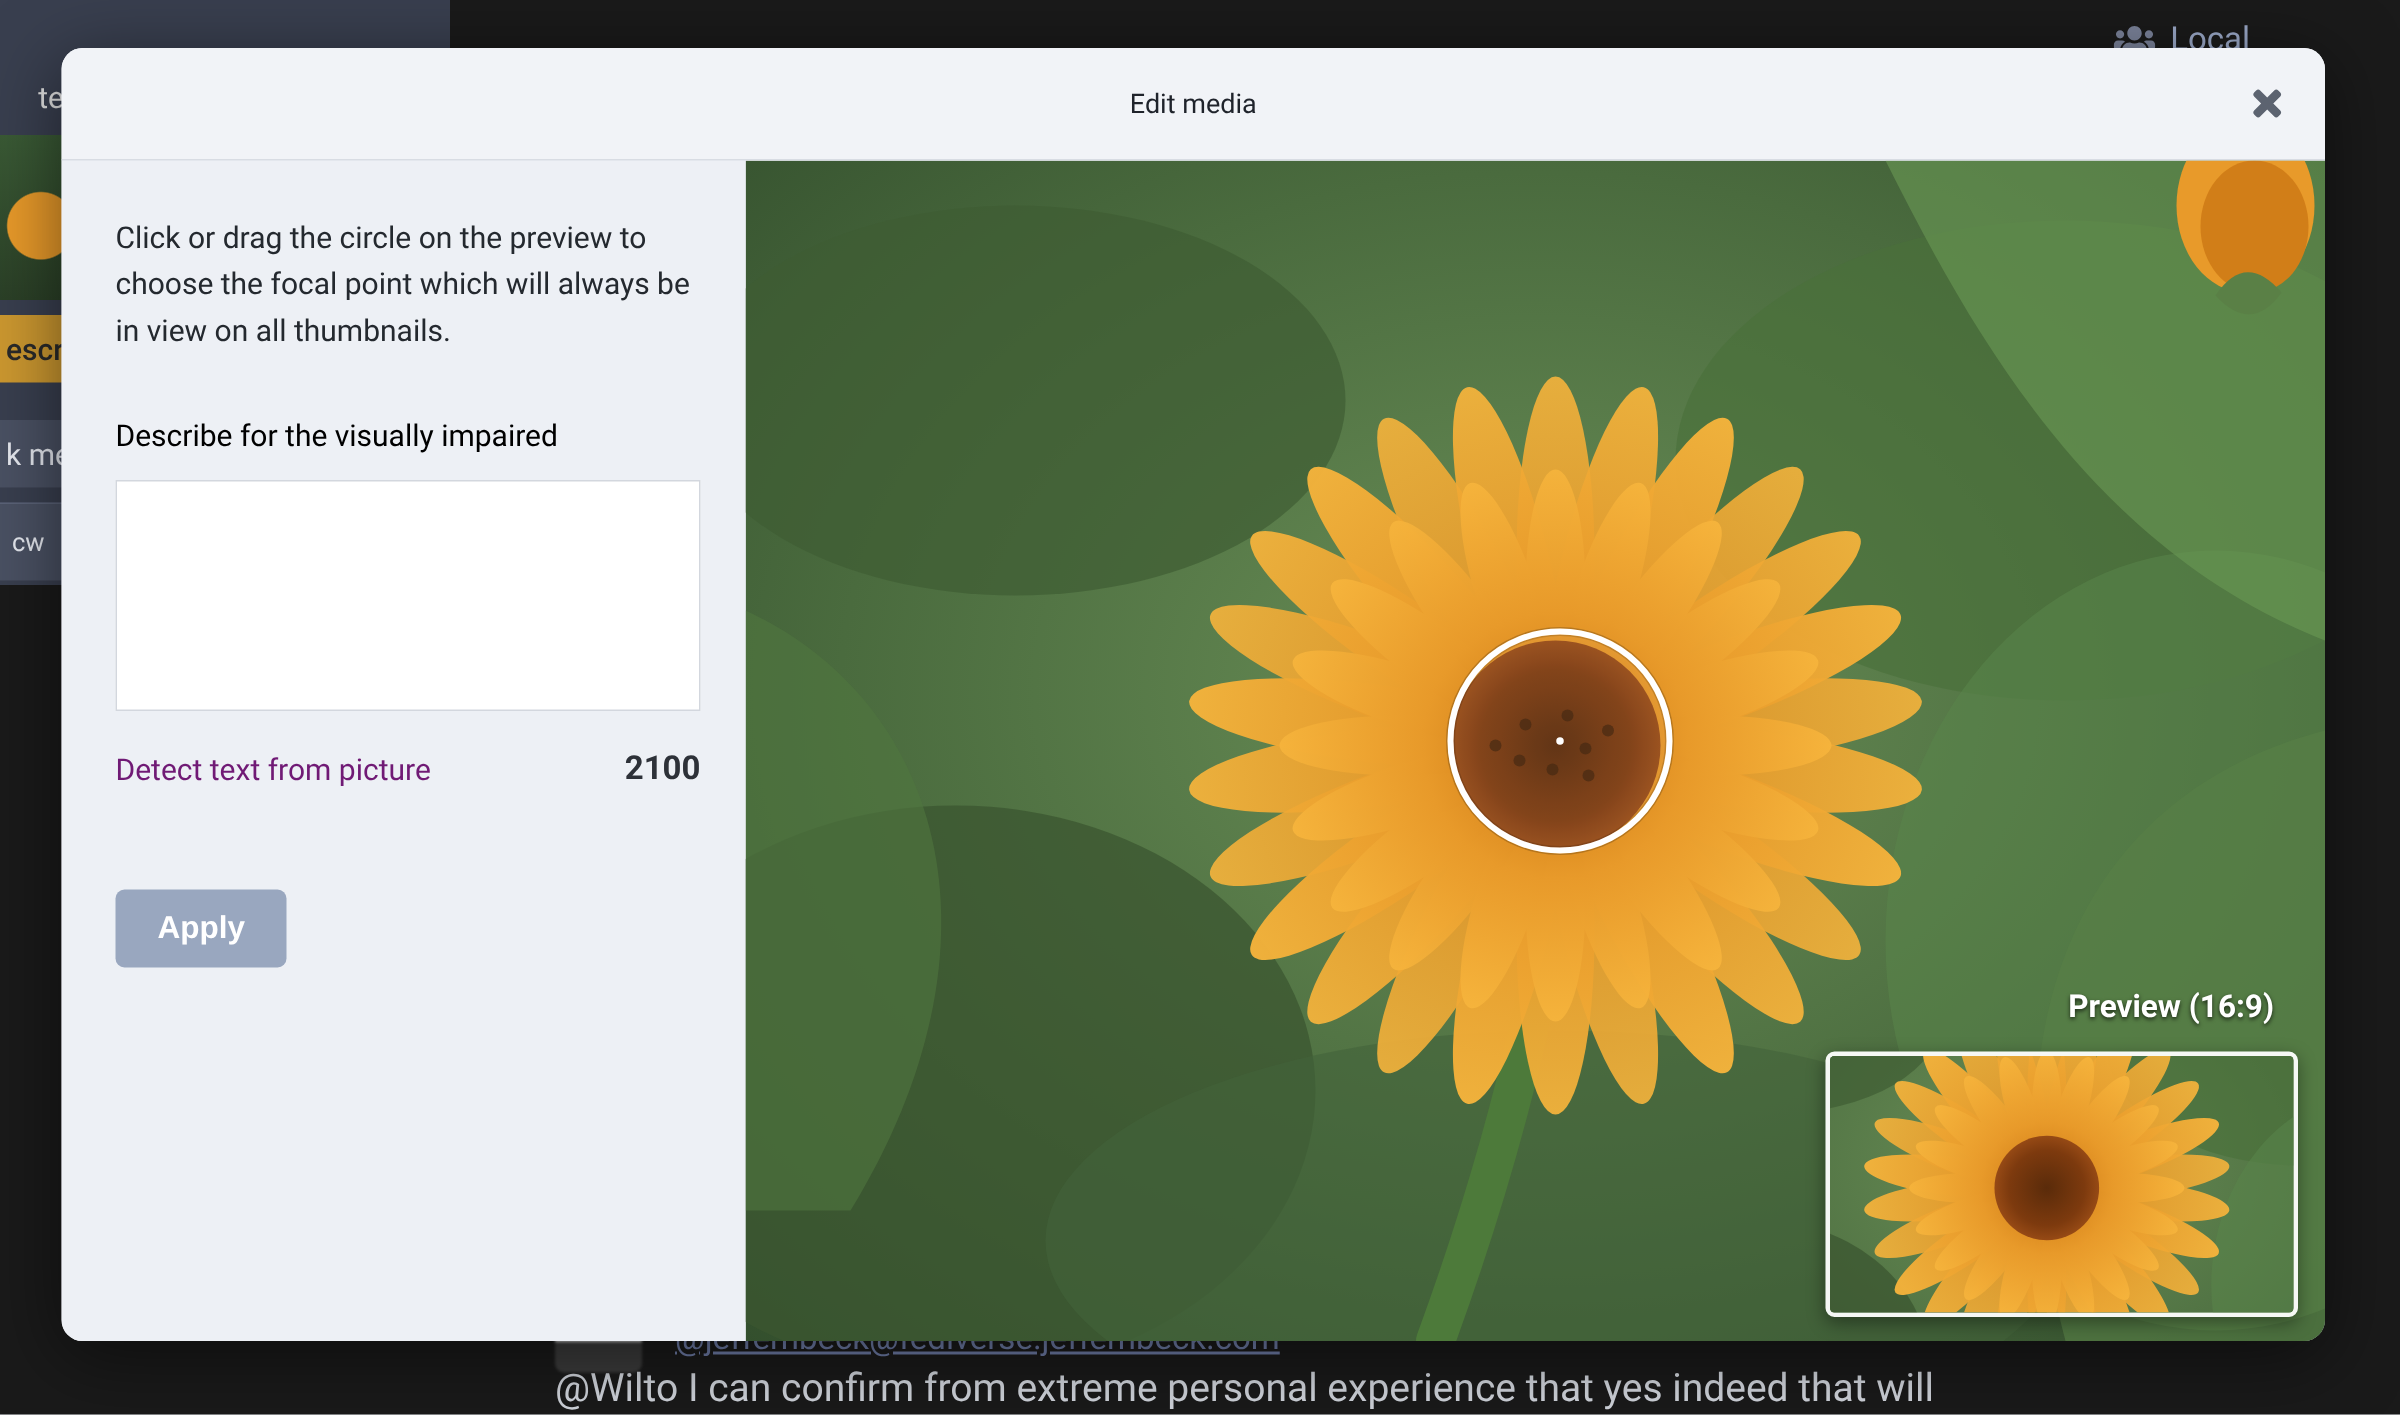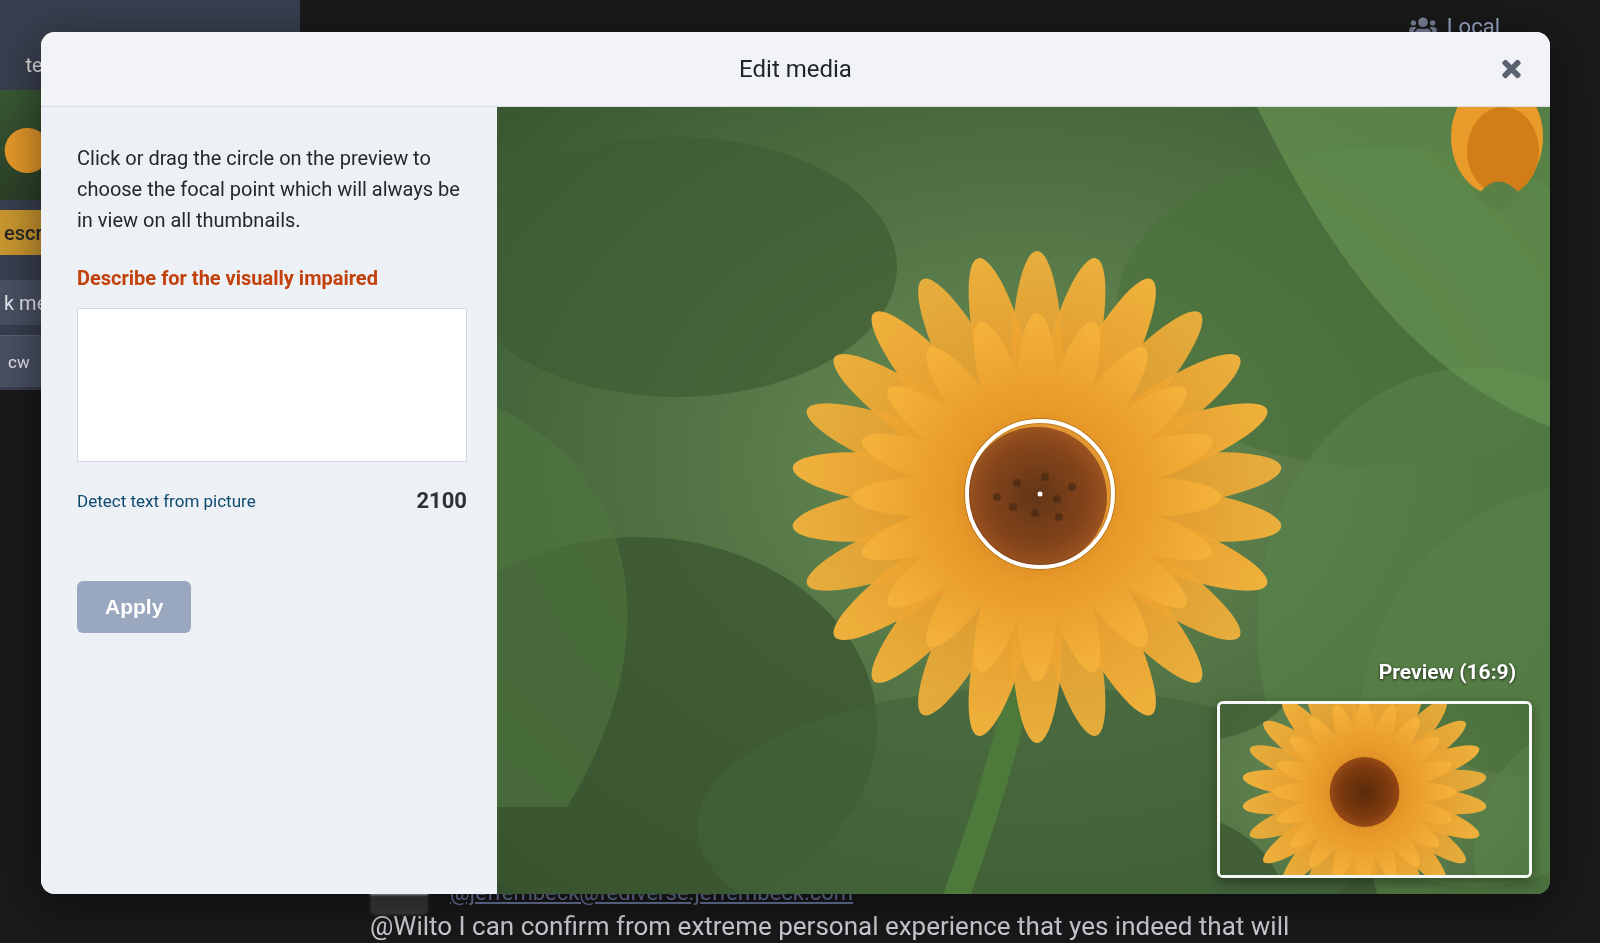--- a/index.html
+++ b/index.html
@@ -103,21 +103,21 @@
   .modal-header {
     height: 75px;
     border-bottom: 1px solid #d8dce3;
     display: flex;
     align-items: center;
     justify-content: center;
     position: relative;
     background: #f1f3f7;
   }
   .modal-title {
-    font-size: 24px;
+    font-size: 18px;
     color: #1f232b;
     font-weight: 400;
   }
   .modal-close {
     position: absolute;
     right: 22px;
     top: 50%;
     transform: translateY(-50%);
     width: 34px; height: 34px;
     display: flex; align-items: center; justify-content: center;
@@ -139,23 +139,24 @@
     display:flex; flex-direction:column; align-items:flex-start;
   }
   .instructions {
     font-size: 20px;
     line-height: 1.55;
     color: #24292f;
     margin-bottom: 30px;
   }
   .field-label {
     font-size: 20px;
-    font-weight: 700;
-    color: #c2410c;
+    font-weight: 400;
+    color: #000000;
     margin-bottom: 18px;
+    margin-top: 12px;
   }
   .alt-textarea {
     width: 390px;
     height: 154px;
     border: 1px solid #d3d7de;
     background: #fff;
     resize: none;
     padding: 14px 16px;
     font-size: 20px;
     font-family: inherit;
@@ -163,22 +164,22 @@
     outline: none;
   }
   .under-row {
     width: 390px;
     display: flex;
     justify-content: space-between;
     align-items: center;
     margin-top: 26px;
   }
   .detect-link {
-    color: #0c4a6e;
-    font-size: 17px;
+    color: #701a75;
+    font-size: 20px;
     cursor: pointer;
   }
   .char-count {
     font-size: 22px;
     font-weight: 700;
     color: #2d3138;
   }
   .apply-btn {
     margin-top: 68px;
     padding: 14px 28px;

